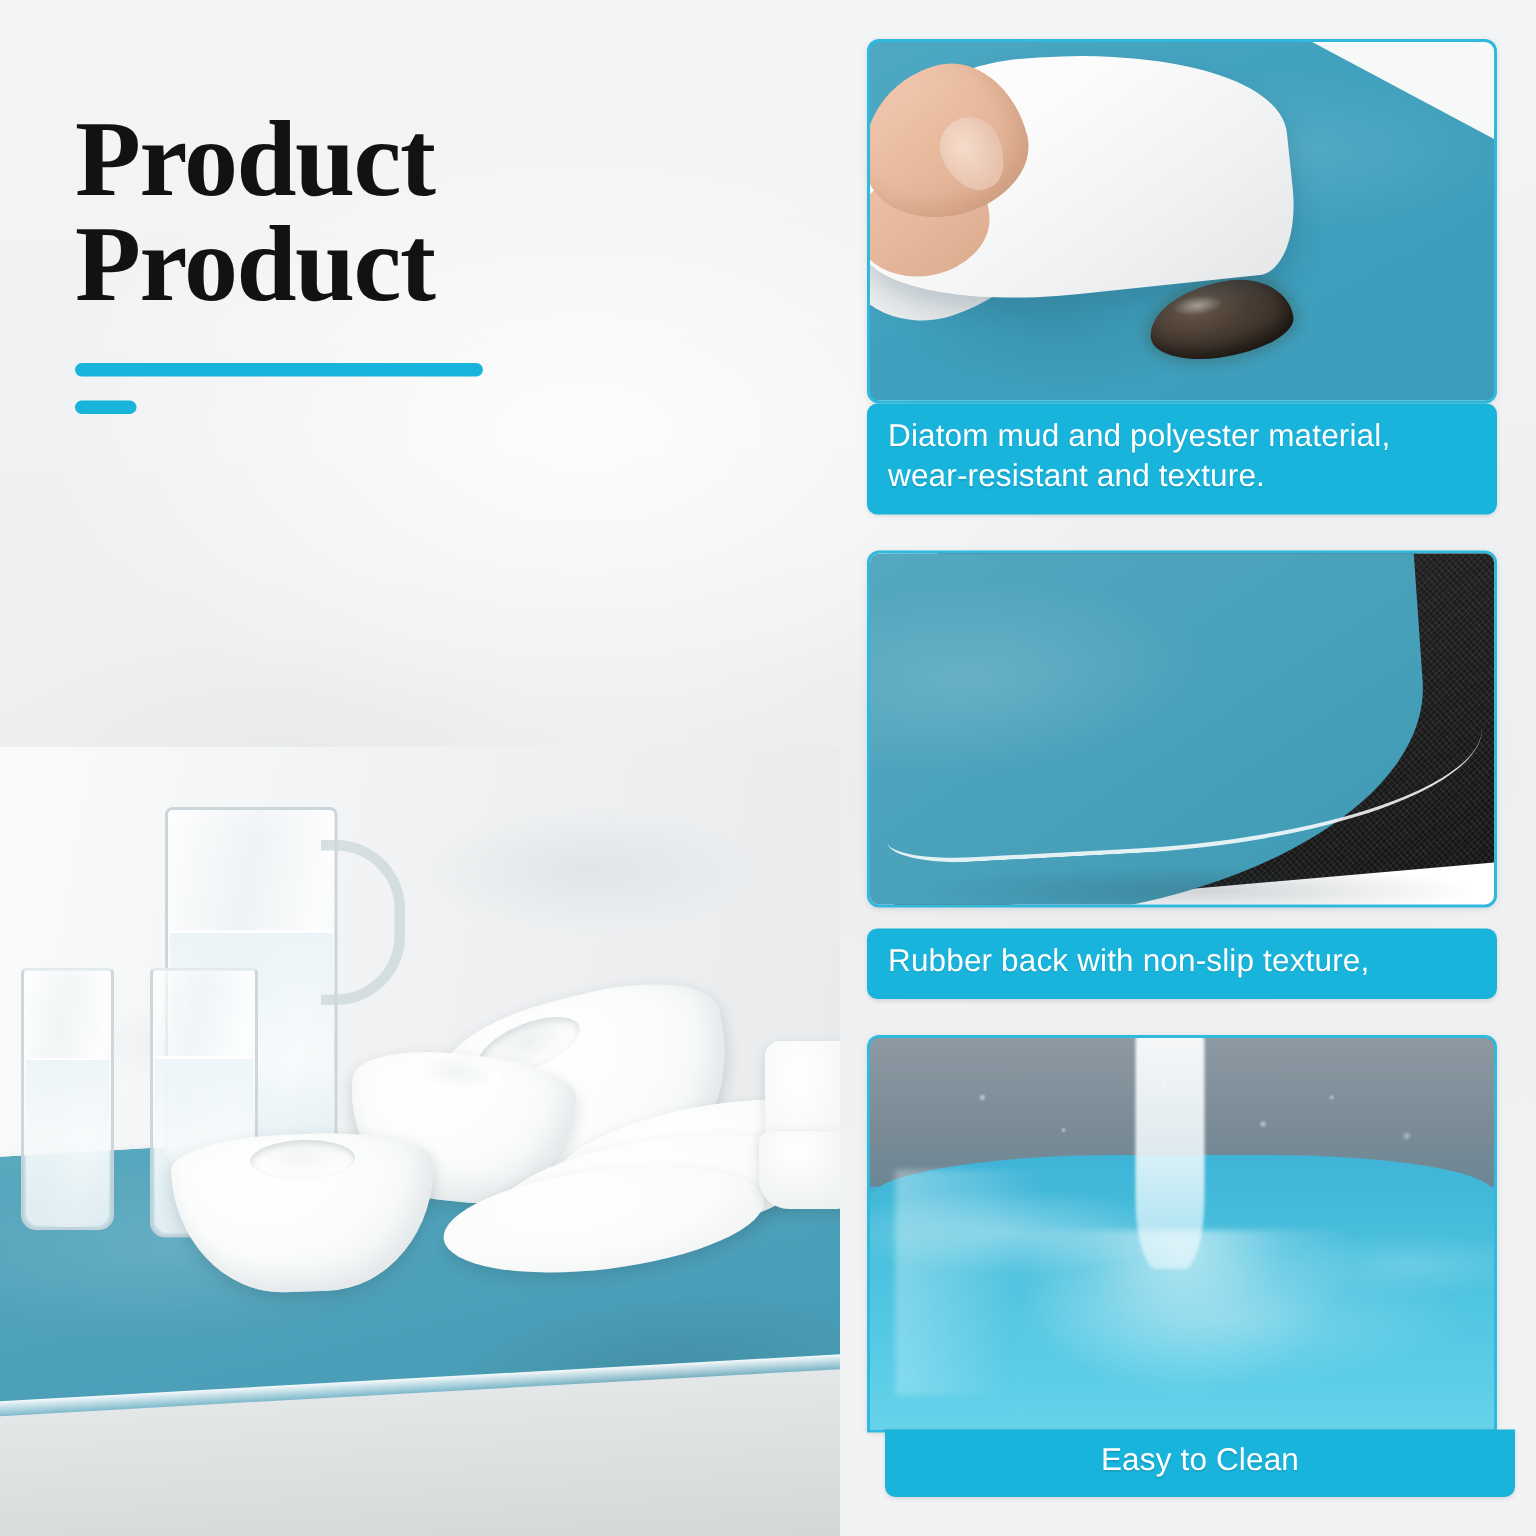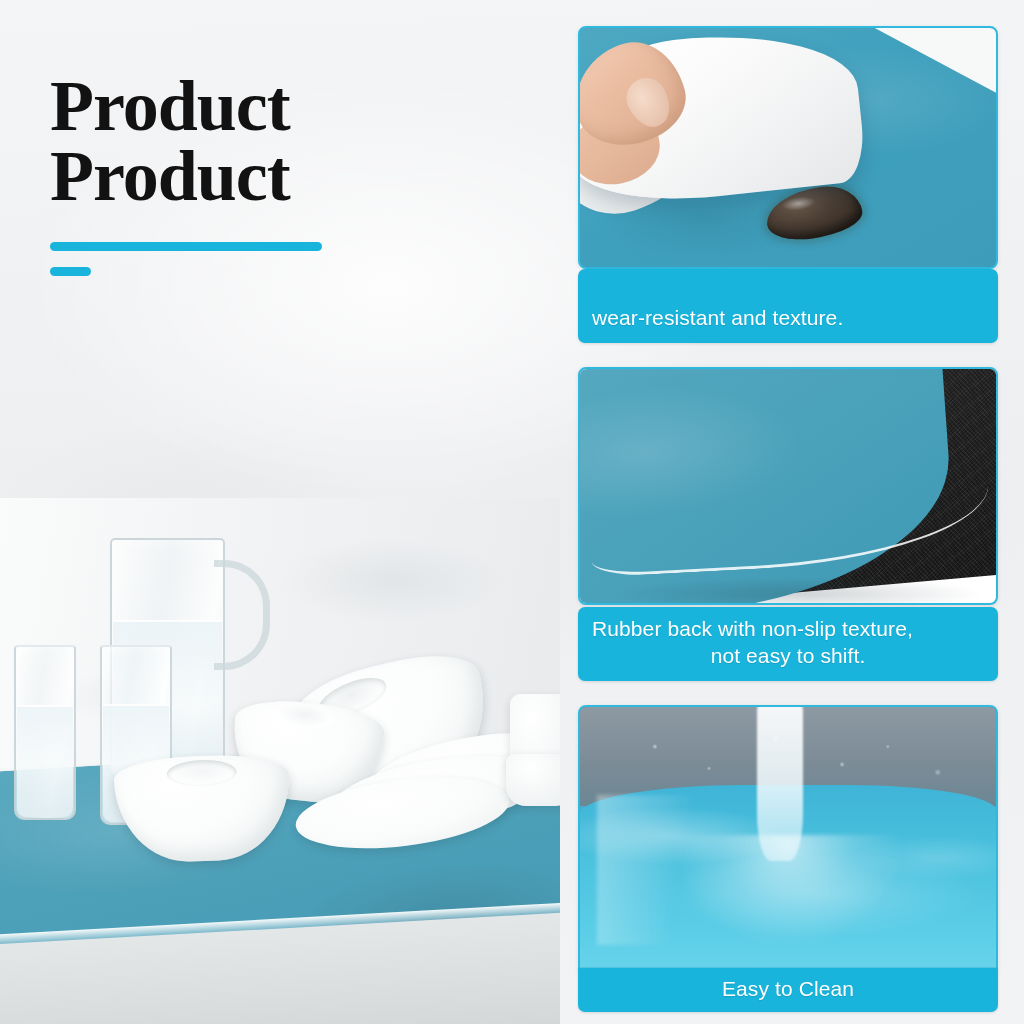--- a/index.html
+++ b/index.html
@@ -198,24 +198,24 @@
     border-radius:7px; padding:9px 14px 11px 14px;
     font-size:21px; line-height:1.28; letter-spacing:.1px;
     text-shadow:0 1px 1px rgba(0,0,0,.12);
     box-shadow:0 1px 3px rgba(0,0,0,.12);
   }
   .caption.center { text-align:center; }
   .cap-l2.center { display:block; text-align:center; }
   .f1 .photo { height:243px; margin-bottom:-4px; }
   .f1 .caption { margin-top:4px; }
   .f2 .photo { height:238px; }
-  .f2 .caption { margin-top:2px; }
+  .f2 .caption { margin-top:14px; }
   .f3 { margin-bottom:0; }
   .f3 .photo { height:265px; border-bottom-left-radius:0; border-bottom-right-radius:0; }
-  .f3 .caption { margin-top:-2px; border-top-left-radius:0; border-top-right-radius:0; padding:8px 14px 10px; }
+  .f3 .caption { margin-top:-2px; border-top-left-radius:0; border-top-right-radius:0; padding:8px 14px 10px;margin-left:12px; }
 
   
   #photo1 { background:linear-gradient(150deg,#4ea8c2 0%,#3fa0bd 45%,#3d9cba 100%); }
   #photo1 .mat-tex{
     position:absolute; inset:0;
     background:
       radial-gradient(ellipse 200px 80px at 70% 30%, rgba(255,255,255,.10), transparent 70%),
       radial-gradient(ellipse 160px 60px at 30% 80%, rgba(0,0,0,.07), transparent 70%);
   }
   #photo1 .white-corner{
@@ -405,35 +405,34 @@
         <div class="white-corner"></div>
         <div class="droplet"></div>
         <div class="cloth-tail"></div>
         <div class="cloth"></div>
         <div class="finger"></div>
         <div class="thumb">
             <div class="nail"></div>
           </div>
       </div>
       <div class="caption">
-        <br>
+        <span>Diatom mud and polyester material,</span><br>
         <span>wear-resistant and texture.</span>
       </div>
     </div>
 
     <div class="feature f2">
       <div class="photo" id="photo2">
         <div class="back"></div>
         <div class="face"></div>
         <div class="edge"></div>
         <div class="shadow"></div>
       </div>
       <div class="caption">
         <span>Rubber back with non-slip texture,</span><br>
-        <span class="cap-l2 center">not easy to shift.</span>
       </div>
     </div>
 
     <div class="feature f3">
       <div class="photo" id="photo3">
         <div class="upper"></div>
         <div class="pool"></div>
         <div class="ripple"></div>
         <div class="stream"></div>
         <div class="splash"></div>

